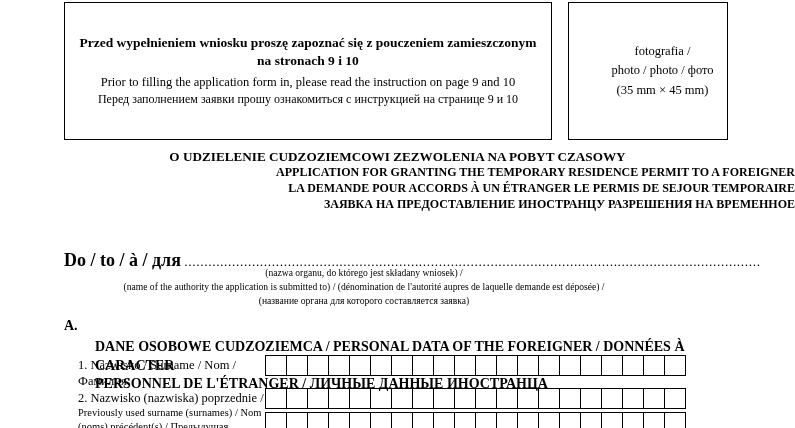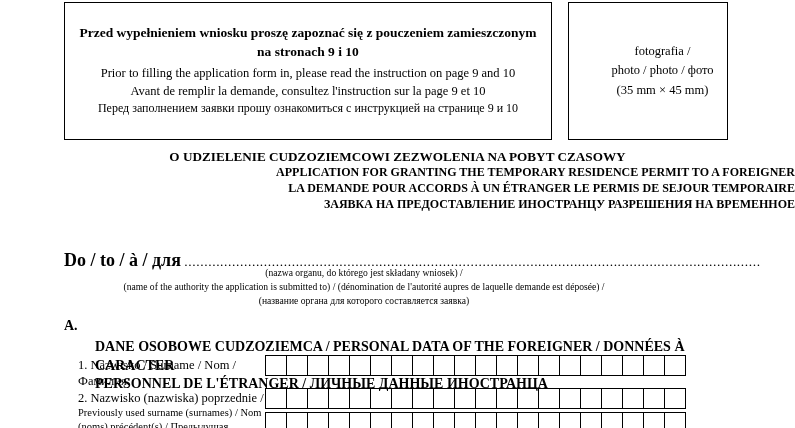--- a/index.html
+++ b/index.html
@@ -166,21 +166,20 @@
   }
 </style>
 </head>
 <body>
 
 <div class="page">
 
   <div class="notice-box">
     <div class="notice-line-1">Przed wypełnieniem wniosku proszę zapoznać się z pouczeniem zamieszczonym na stronach 9 i 10</div>
     <div class="notice-line">Prior to filling the application form in, please read the instruction on page 9 and 10</div>
-    <div class="notice-line">Avant de remplir la demande, consultez l'instruction sur la page 9 et 10</div>
     <div class="notice-line ru">Перед заполнением заявки прошу ознакомиться с инструкцией на странице 9 и 10</div>
   </div>
 
   <div class="photo-box">
     <div>fotografia /</div>
     <div>photo / photo / фото</div>
     <div>(35 mm × 45 mm)</div>
   </div>
 
   <div class="title-block">

